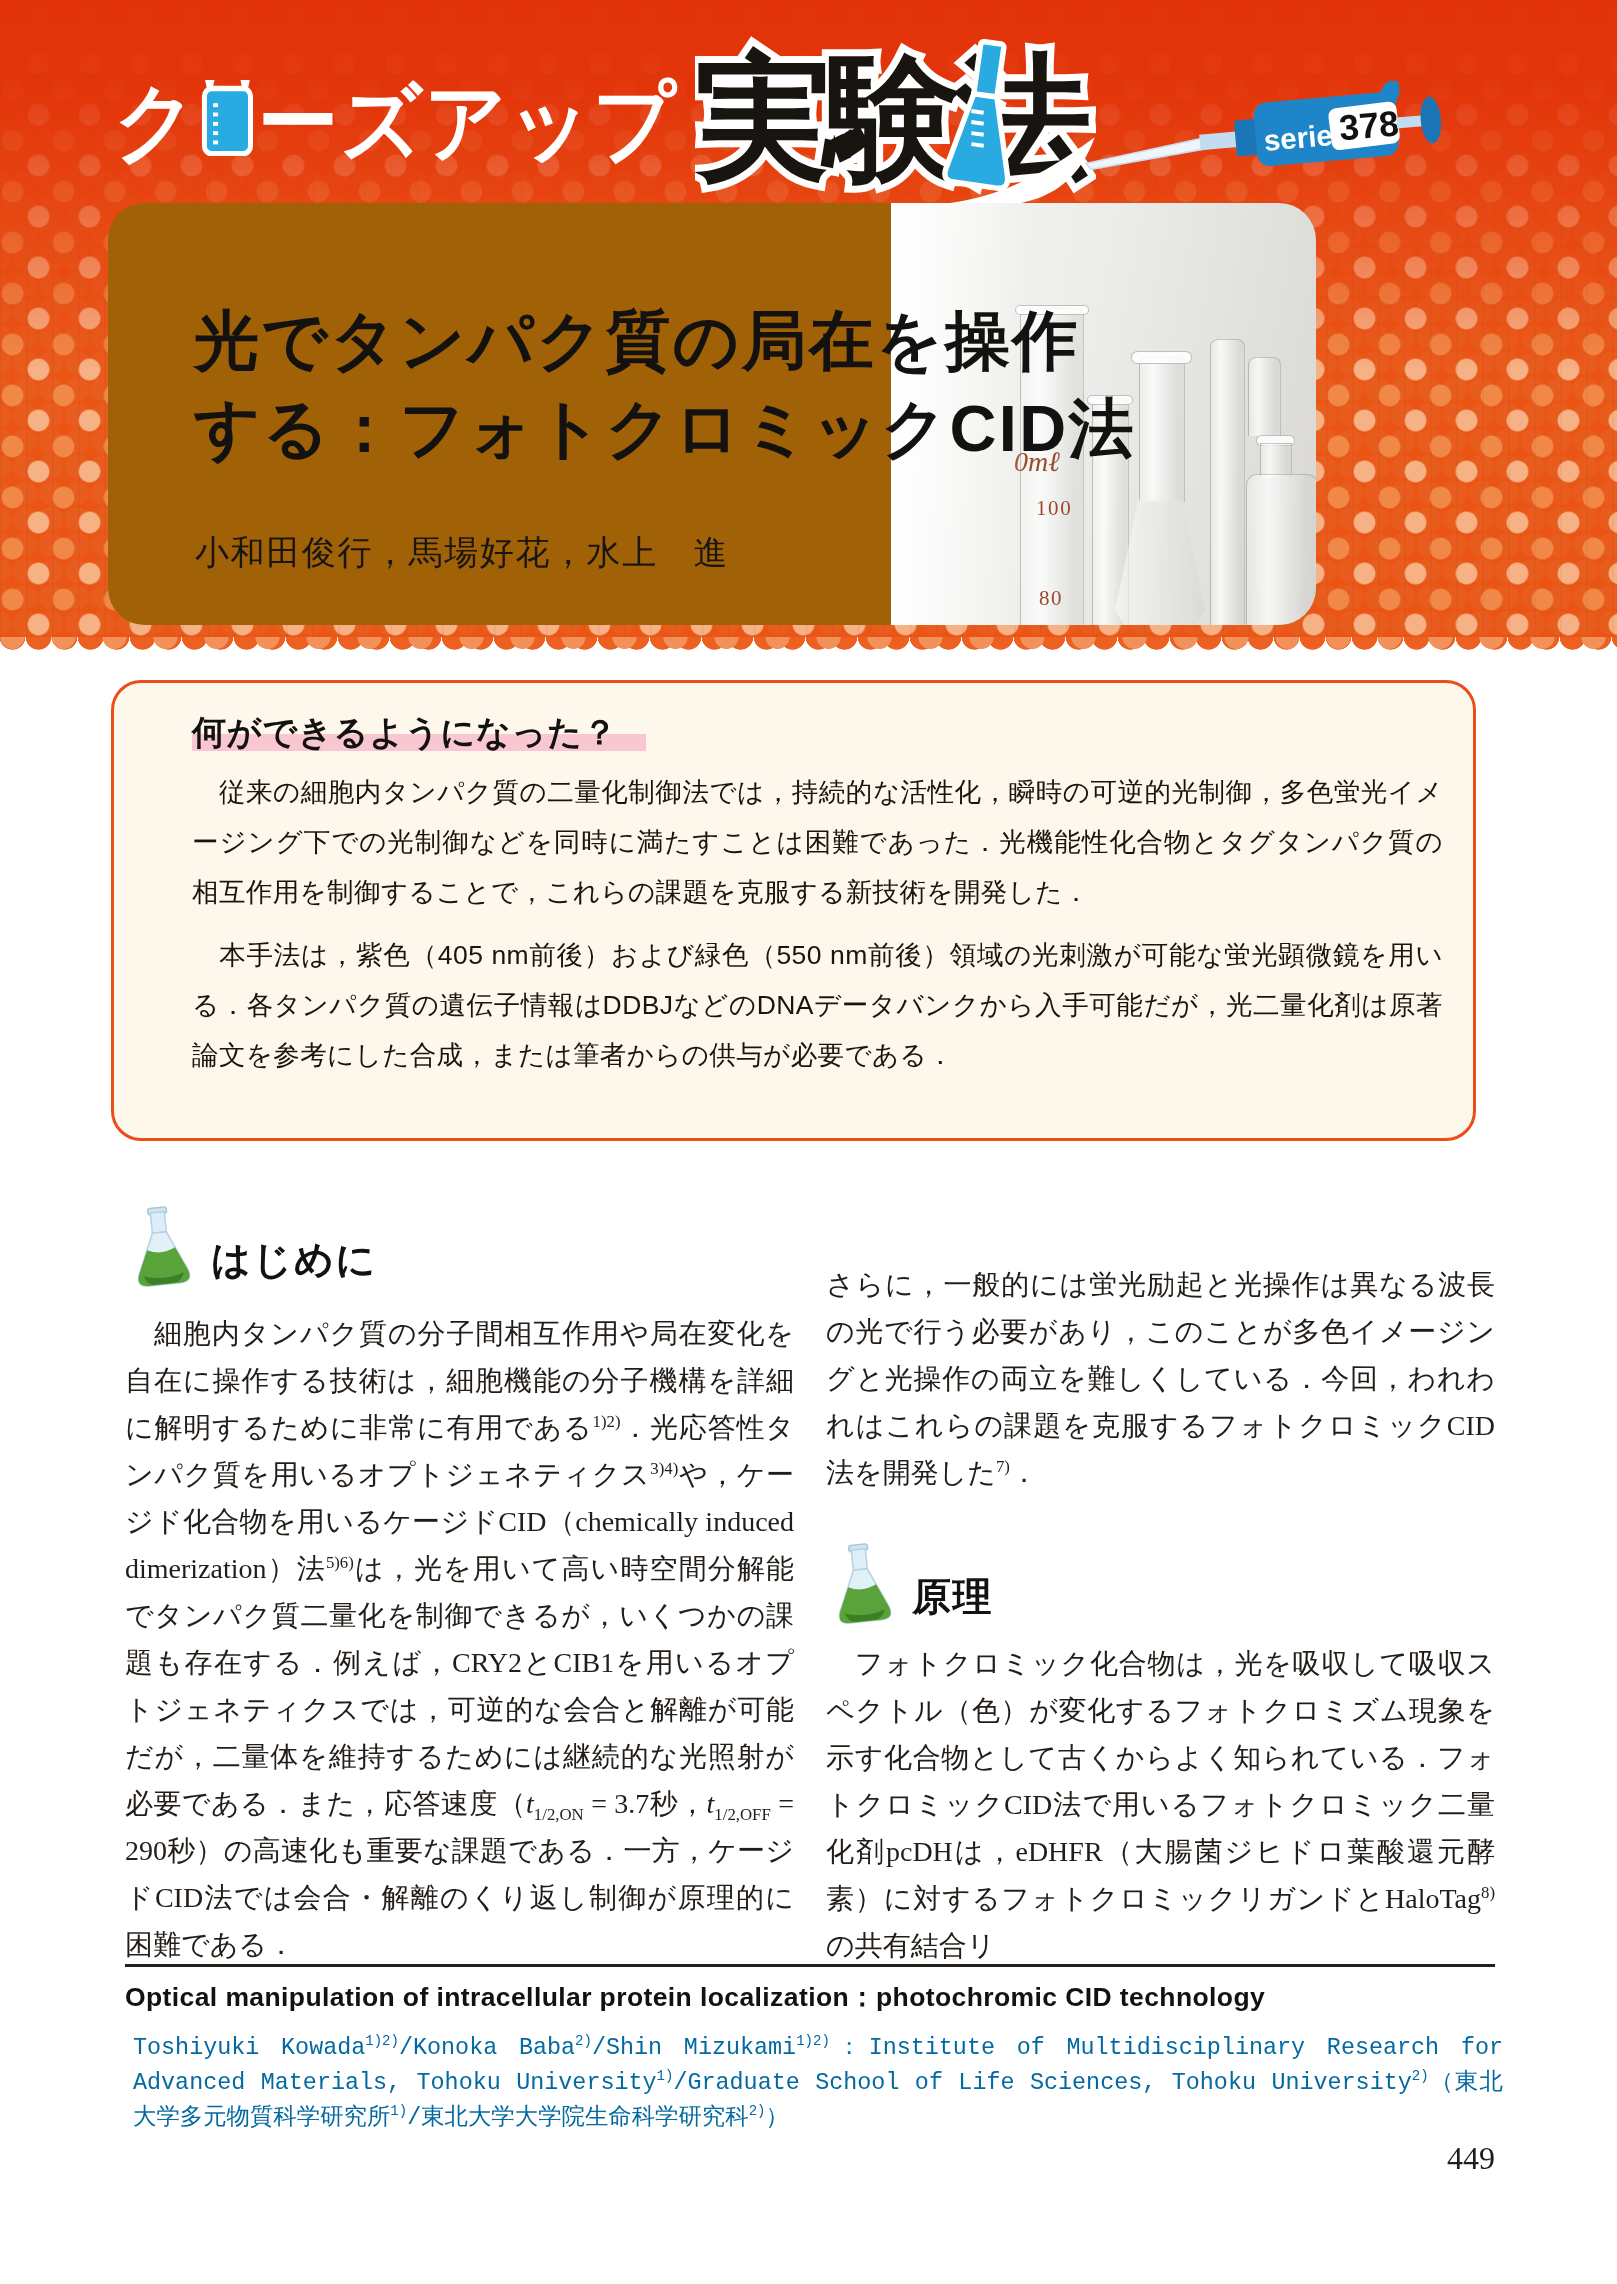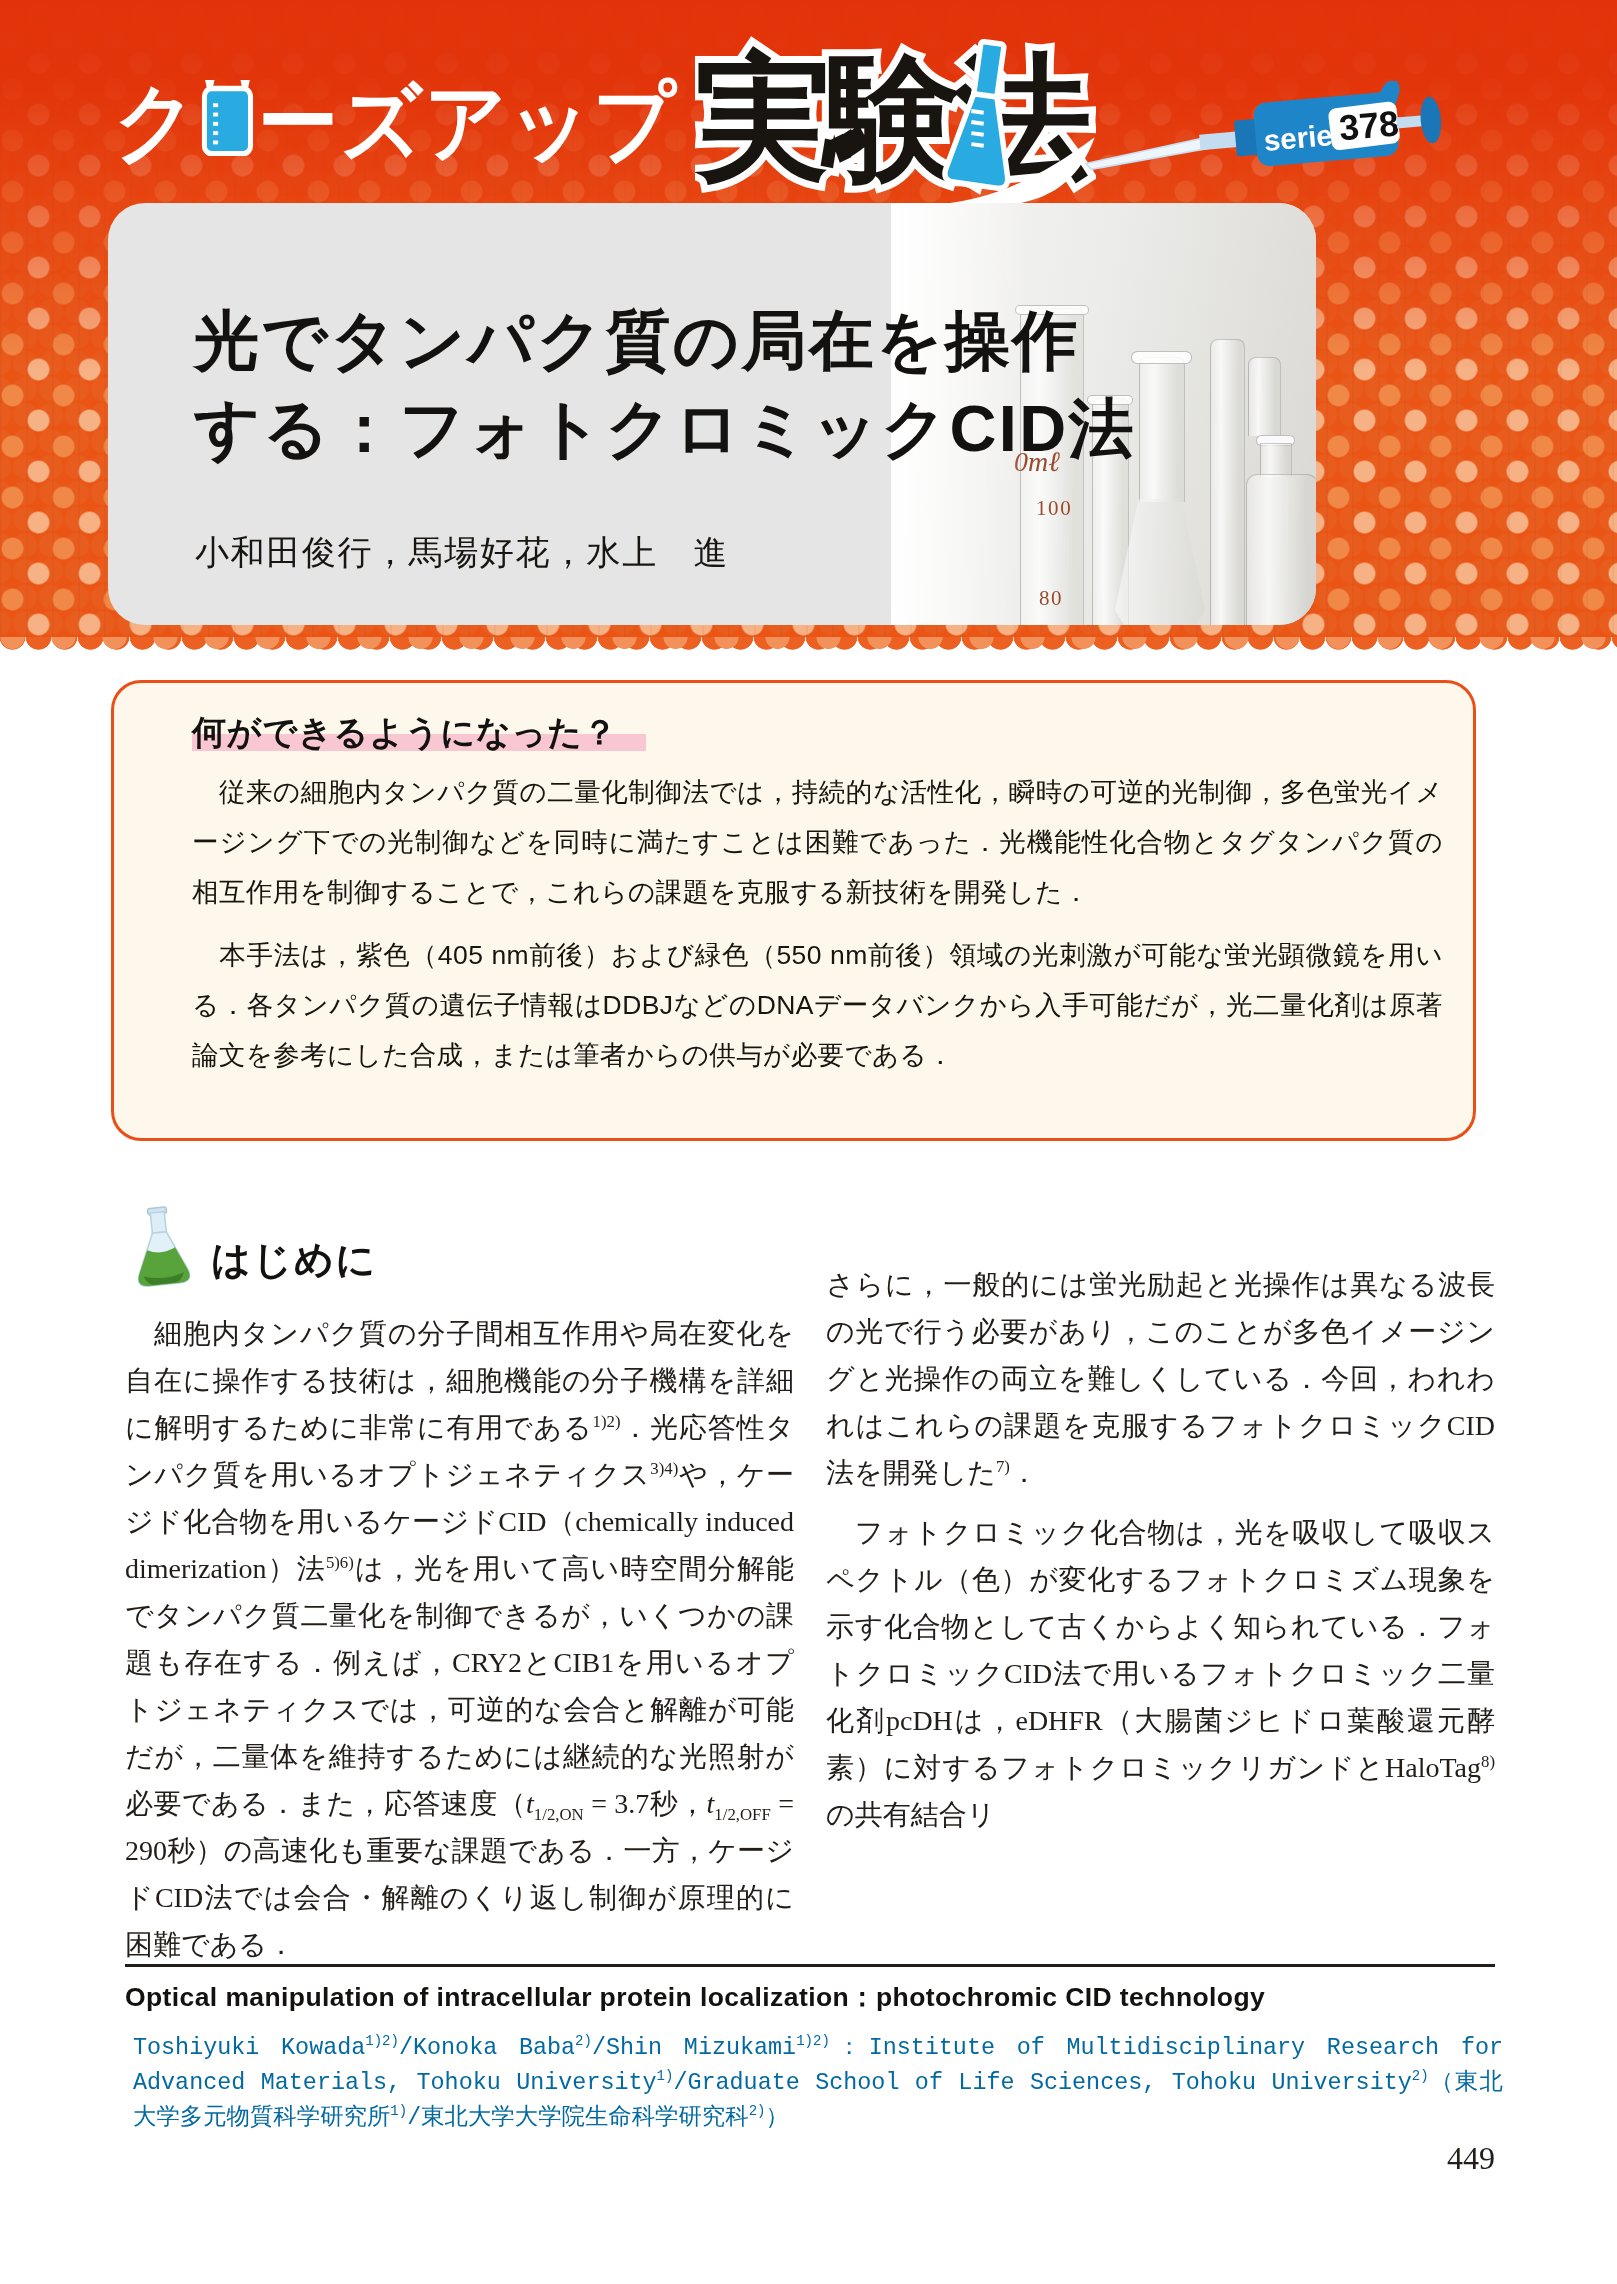--- a/index.html
+++ b/index.html
@@ -26,21 +26,21 @@
   
   .logo-closeup{position:absolute;left:114px;top:64px;display:flex;align-items:center;
     font-size:87px;font-weight:900;color:#ffffff;letter-spacing:1.6px;white-space:nowrap;
     transform:scaleX(.93);transform-origin:left center;z-index:1;}
   .logo-closeup .beaker{margin:0 4.7px 11px 3.1px;}
   .logo-jikken{position:absolute;left:695px;top:11px;z-index:1;}
   .swoosh{position:absolute;left:939px;top:134px;z-index:1;}
   .pipette{position:absolute;left:1083px;top:81px;z-index:1;}
 
   
-  .title-card{position:absolute;left:108px;top:203px;width:1208px;height:422px;background:#e5e5e5;
+  .title-card{position:absolute;left:108px;top:203px;width:1208px;height:422px;background:#a16207;
     border-radius:37px;z-index:2;}
   .photo{position:absolute;top:0;right:0;width:425px;height:422px;border-radius:0 37px 37px 0;overflow:hidden;
     background:linear-gradient(100deg,#f7f6f4 0%,#ececea 45%,#d9d8d4 100%);}
   .photo .fade{position:absolute;inset:0;background:linear-gradient(90deg,#ffffff 0%,rgba(255,255,255,0) 32%);z-index:5;}
   .glass{position:absolute;background:linear-gradient(90deg,rgba(255,255,255,.25),rgba(255,255,255,.75) 30%,rgba(208,208,203,.38) 85%);
     border:1.6px solid rgba(150,150,145,.5);border-bottom:none;border-radius:7.8px 7.8px 0 0;}
   .rim{position:absolute;background:rgba(255,255,255,.85);border:1.6px solid rgba(140,140,135,.55);border-radius:6.2px;}
   .flaskbody{position:absolute;background:linear-gradient(90deg,rgba(255,255,255,.55),rgba(212,212,207,.5));
     clip-path:polygon(26% 0,74% 0,100% 88%,90% 100%,10% 100%,0 88%);}
   .mark{position:absolute;color:#9a4a2c;font-family:"Liberation Serif",serif;z-index:4;}
@@ -182,20 +182,32 @@
           <path d="M20,88 Q46,97 72,88 Q68,99 60,100 L30,100 Q23,97 20,88 Z" fill="#3d7f27"></path>
         </g>
       </svg>
       <span class="label">はじめに</span>
     </div>
     <p class="bodytext"><span>　細胞内タンパク質の分子間相互作用や局在変化を自在に操作する技術は，細胞機能の分子機構を詳細に解明するために非常に有用である</span><sup>1)2)</sup><span>．光応答性タンパク質を用いるオプトジェネティクス</span><sup>3)4)</sup><span>や，ケージド化合物を用いるケージドCID（chemically induced dimerization）法</span><sup>5)6)</sup><span>は，光を用いて高い時空間分解能でタンパク質二量化を制御できるが，いくつかの課題も存在する．例えば，CRY2とCIB1を用いるオプトジェネティクスでは，可逆的な会合と解離が可能だが，二量体を維持するためには継続的な光照射が必要である．また，応答速度（</span><em>t</em><sub>1/2,ON</sub><span> = 3.7秒，</span><em>t</em><sub>1/2,OFF</sub><span> = 290秒）の高速化も重要な課題である．一方，ケージドCID法では会合・解離のくり返し制御が原理的に困難である．</span></p>
   </div>
 
   <div class="col col-right">
     <p class="bodytext p1"><span>さらに，一般的には蛍光励起と光操作は異なる波長の光で行う必要があり，このことが多色イメージングと光操作の両立を難しくしている．今回，われわれはこれらの課題を克服するフォトクロミックCID法を開発した</span><sup>7)</sup><span>．</span></p>
+    <div class="sec-head">
+      <svg width="72" height="84" viewBox="0 0 92 108">
+        <g transform="rotate(-6 46 54)">
+          <rect x="34" y="2" width="24" height="8" rx="3" fill="#cfe4f0" stroke="#a9c8da" stroke-width="2"></rect>
+          <rect x="37" y="8" width="18" height="26" fill="#ddeef8" stroke="#b7d3e2" stroke-width="2"></rect>
+          <path d="M37,34 L15,84 Q8,101 26,101 L66,101 Q84,101 77,84 L55,34 Z" fill="#e2f0f8" stroke="#b7d3e2" stroke-width="2"></path>
+          <path d="M28,55 L15,84 Q8,101 26,101 L66,101 Q84,101 77,84 L64,55 Q46,64 28,55 Z" fill="#58a33a"></path>
+          <path d="M20,88 Q46,97 72,88 Q68,99 60,100 L30,100 Q23,97 20,88 Z" fill="#3d7f27"></path>
+        </g>
+      </svg>
+      <span class="label">原理</span>
+    </div>
     <p class="bodytext p2"><span>　フォトクロミック化合物は，光を吸収して吸収スペクトル（色）が変化するフォトクロミズム現象を示す化合物として古くからよく知られている．フォトクロミックCID法で用いるフォトクロミック二量化剤pcDHは，eDHFR（大腸菌ジヒドロ葉酸還元酵素）に対するフォトクロミックリガンドとHaloTag</span><sup>8)</sup><span> の共有結合リ</span></p>
   </div>
 
   <div class="eng-rule"></div>
   <div class="eng-title">Optical manipulation of intracellular protein localization：photochromic CID technology</div>
   <p class="affil"><span>Toshiyuki Kowada</span><sup>1)2)</sup><span>/Konoka Baba</span><sup>2)</sup><span>/Shin Mizukami</span><sup>1)2)</sup><span>：Institute of Multidisciplinary Research for Advanced Materials, Tohoku University</span><sup>1)</sup><span>/Graduate School of Life Sciences, Tohoku University</span><sup>2)</sup><span>（東北大学多元物質科学研究所</span><sup>1)</sup><span>/東北大学大学院生命科学研究科</span><sup>2)</sup><span>）</span></p>
   <div class="pagenum">449</div>
 
 </div>
 

